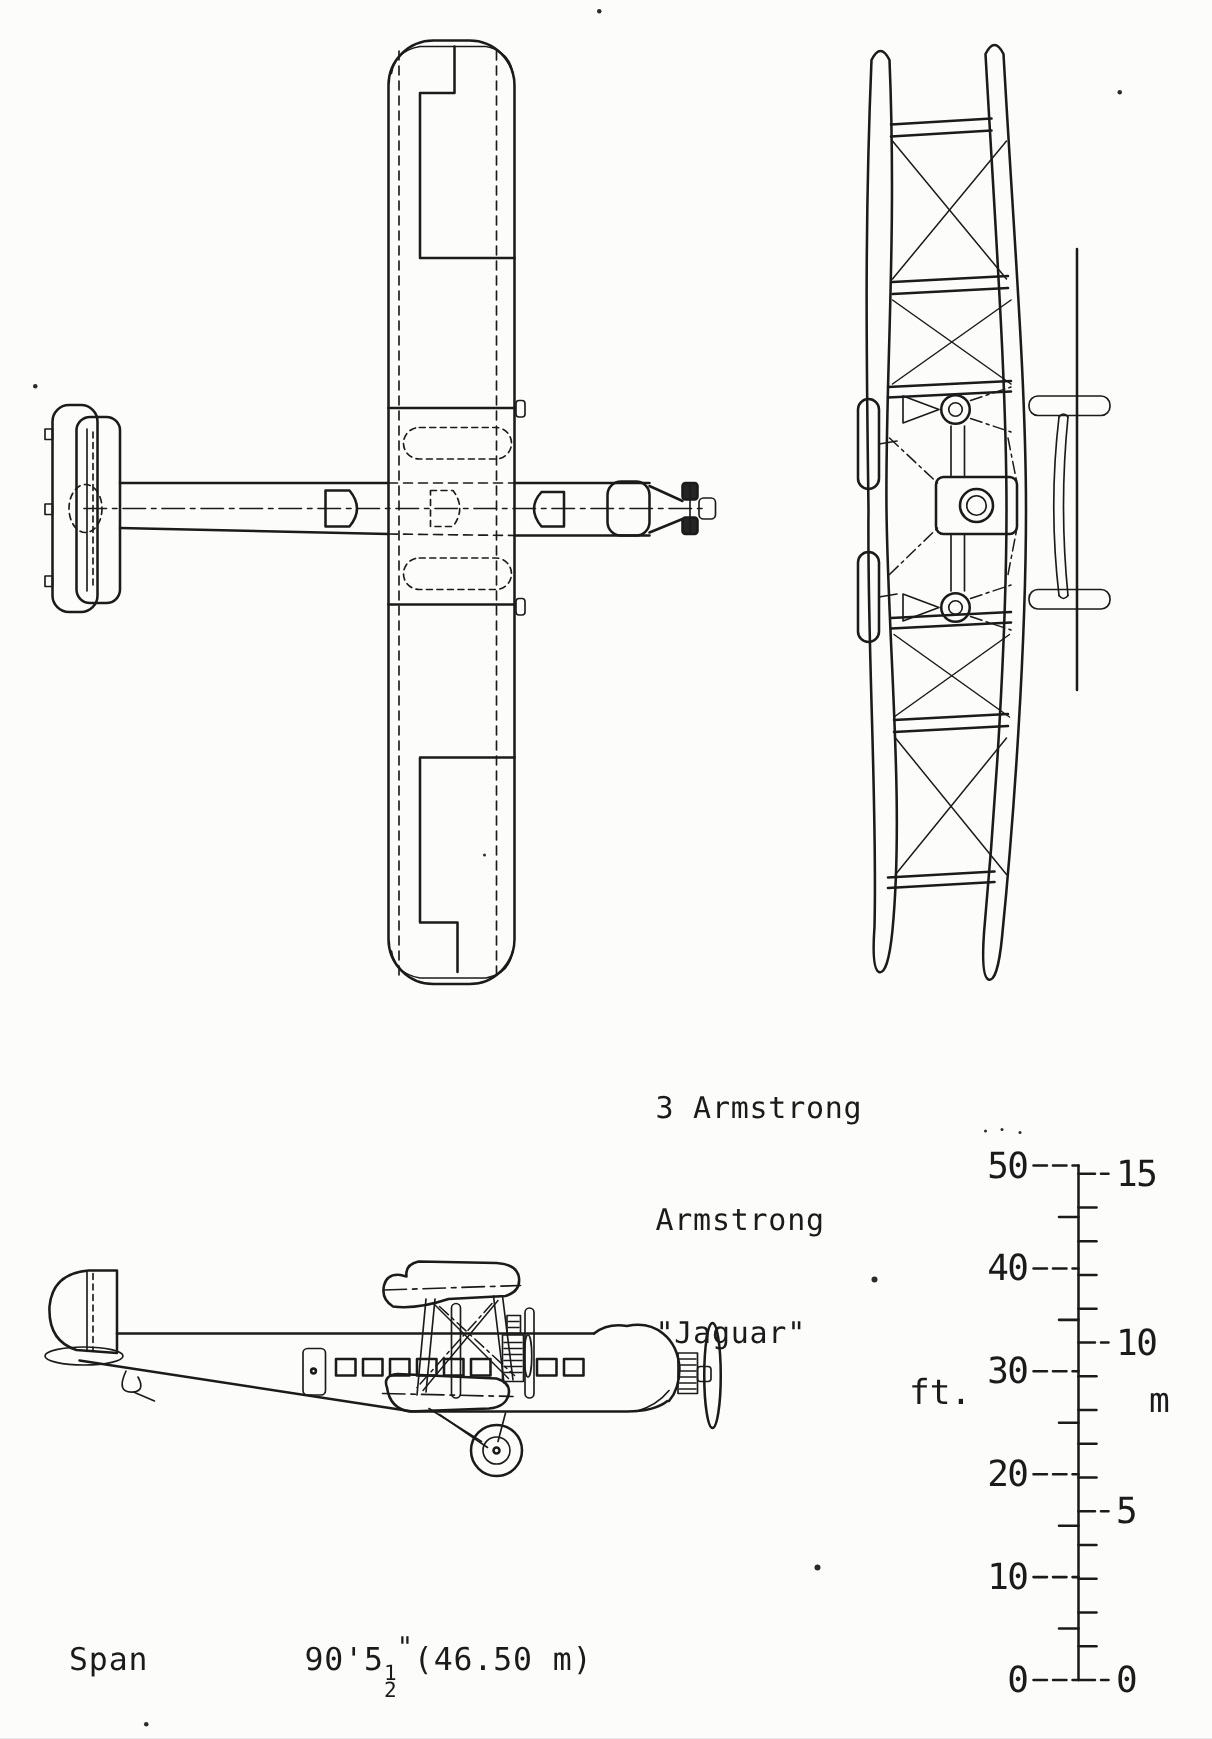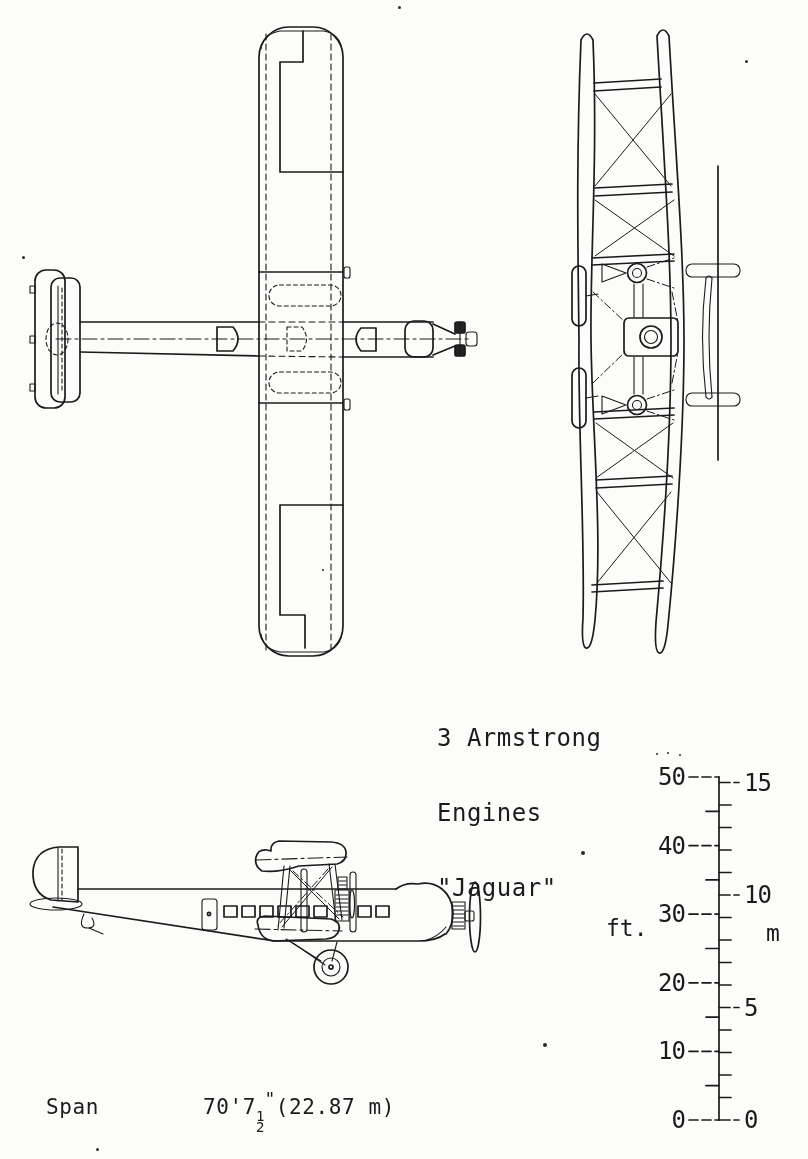--- a/index.html
+++ b/index.html
@@ -20,21 +20,21 @@
   #art .dash2{stroke-dasharray:4,3}
   #art .dashdot{stroke-dasharray:15,4,3,4}
   #art .wiredash{stroke-dasharray:8,3,2,3;stroke-width:1}
   #art .dark{fill:#242424;stroke:#1b1b1b}
   #art text{stroke:none}
   .ruler-num{font-family:"DejaVu Sans Mono","Liberation Mono",monospace;font-size:24px;fill:#1b1b1b;letter-spacing:-1px}
   .ruler-unit{font-family:"DejaVu Sans Mono","Liberation Mono",monospace;font-size:23px;fill:#1b1b1b}
   
   .note{
     position:absolute;left:437px;top:676px;
-    font-size:24px;line-height:25px;letter-spacing:.5px;white-space:pre;
+    font-size:20px;line-height:25px;letter-spacing:.5px;white-space:pre;
   }
   .specs{
     position:absolute;left:46px;top:1034px;
     font-size:21px;line-height:26px;letter-spacing:.6px;white-space:pre;
   }
   .specs .row{height:26px}
   .specs .lbl{display:inline-block;width:157px}
   .frac{
     display:inline-flex;flex-direction:column;align-items:center;
     font-size:14px;line-height:11px;vertical-align:-7px;letter-spacing:0;
@@ -287,26 +287,26 @@
           <line x1="719" y1="782.5" x2="739" y2="782.5" stroke-width="1.8" stroke-dasharray="11,4"></line>
           <text x="744" y="790.5" class="ruler-num">15</text>
         </g>
       <text class="ruler-unit" x="606" y="936">ft.</text>
       <text class="ruler-unit" x="766" y="941">m</text>
     </g>
   </svg>
 
   <div class="note">
     <div>3 Armstrong</div>
-    <div>Engines</div>
+    <div>Armstrong</div>
     <div>"Jaguar"</div>
   </div>
 
   <div class="specs">
-    <div class="row"><span class="lbl">Span</span><span>70'7</span><span class="frac"><span>1</span><span>2</span></span><span class="inch">"</span><span>(22.87 m)</span></div>
+    <div class="row"><span class="lbl">Span</span><span>90'5</span><span class="frac"><span>1</span><span>2</span></span><span class="inch">"</span><span>(46.50 m)</span></div>
     
     
   </div>
 
   <div class="speck" style="left:398px;top:6px;width:3px;height:3px"></div>
   <div class="speck" style="left:745px;top:60px;width:3px;height:3px"></div>
   <div class="speck" style="left:22px;top:256px;width:3px;height:3px"></div>
   <div class="speck" style="left:322px;top:569px;width:2px;height:2px"></div>
   <div class="speck" style="left:581px;top:851px;width:4px;height:4px"></div>
   <div class="speck" style="left:543px;top:1043px;width:4px;height:4px"></div>

